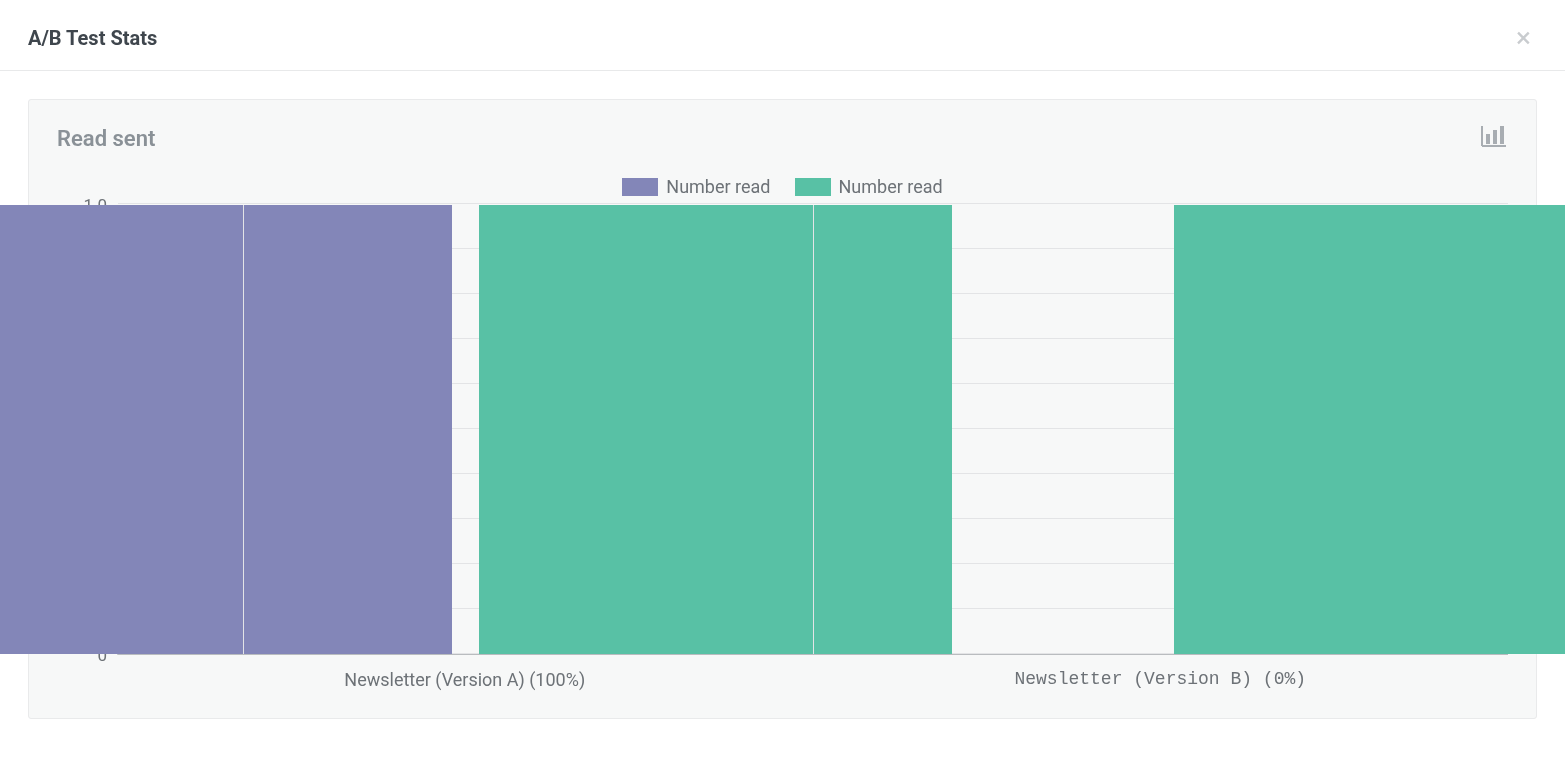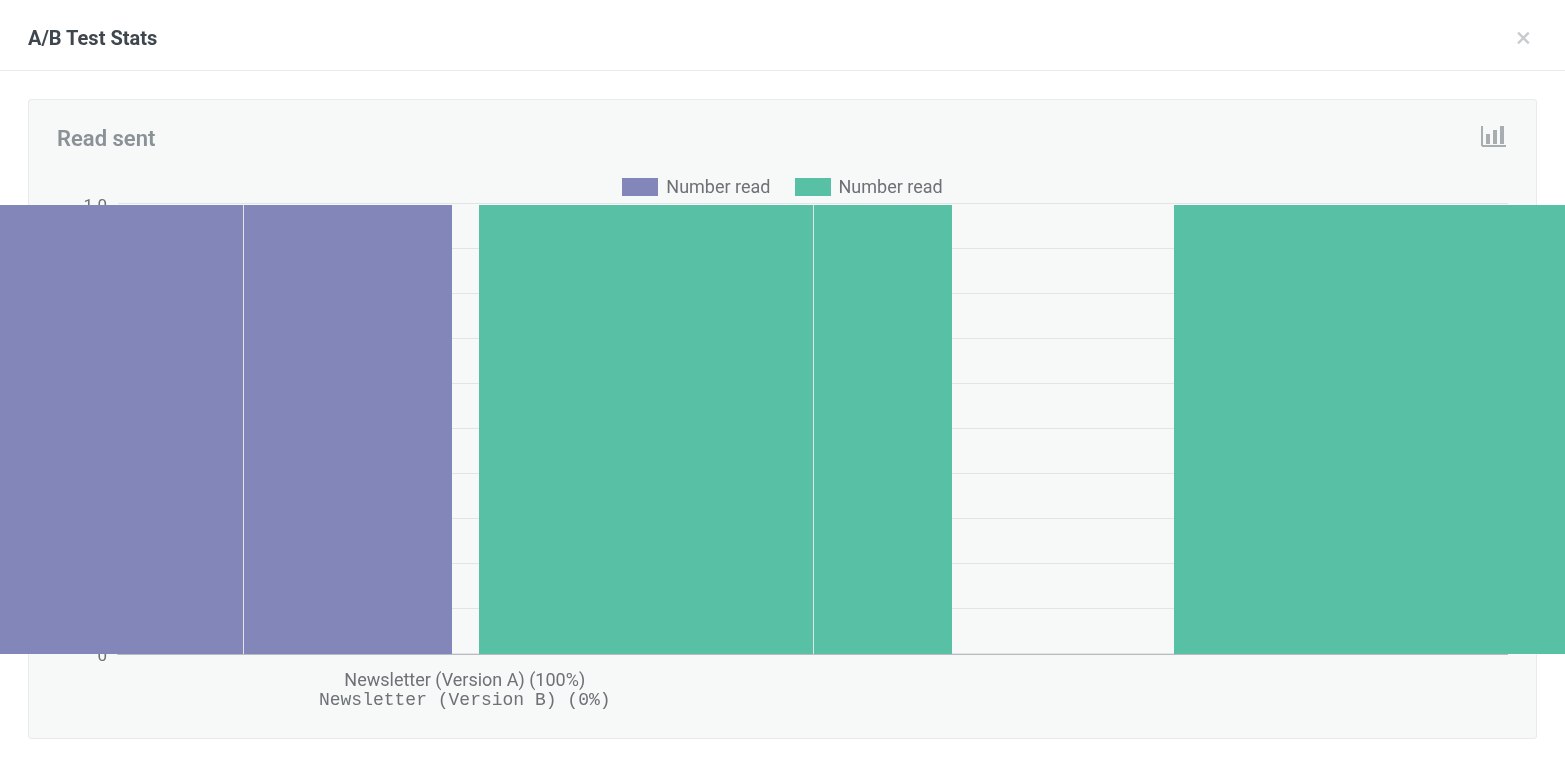--- a/index.html
+++ b/index.html
@@ -114,21 +114,20 @@
       border-left: 1px solid #e3e4e6;
     }
     .bar {
       position: absolute;
       bottom: 0;
     }
     .x-axis {
       display: flex;
       margin-left: 60px;
       margin-top: 14px;
-      flex-direction: column;
     }
     .x-label {
       text-align: center;
       font-size: 18px;
       color: #6d7277;
     }
   </style>
 </head>
 <body>
 

